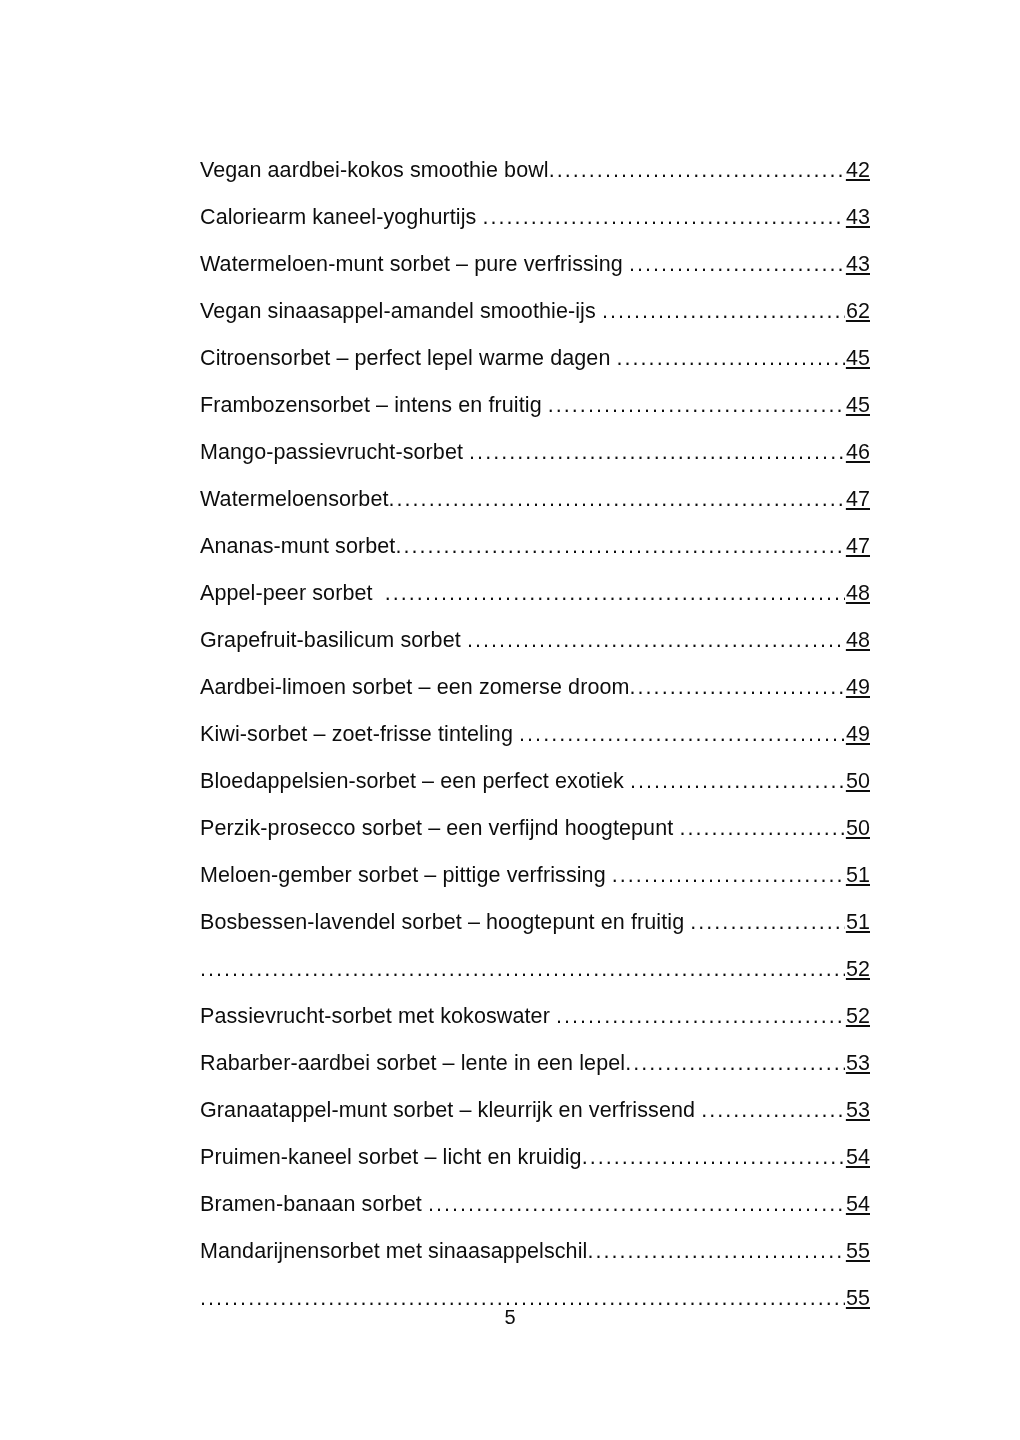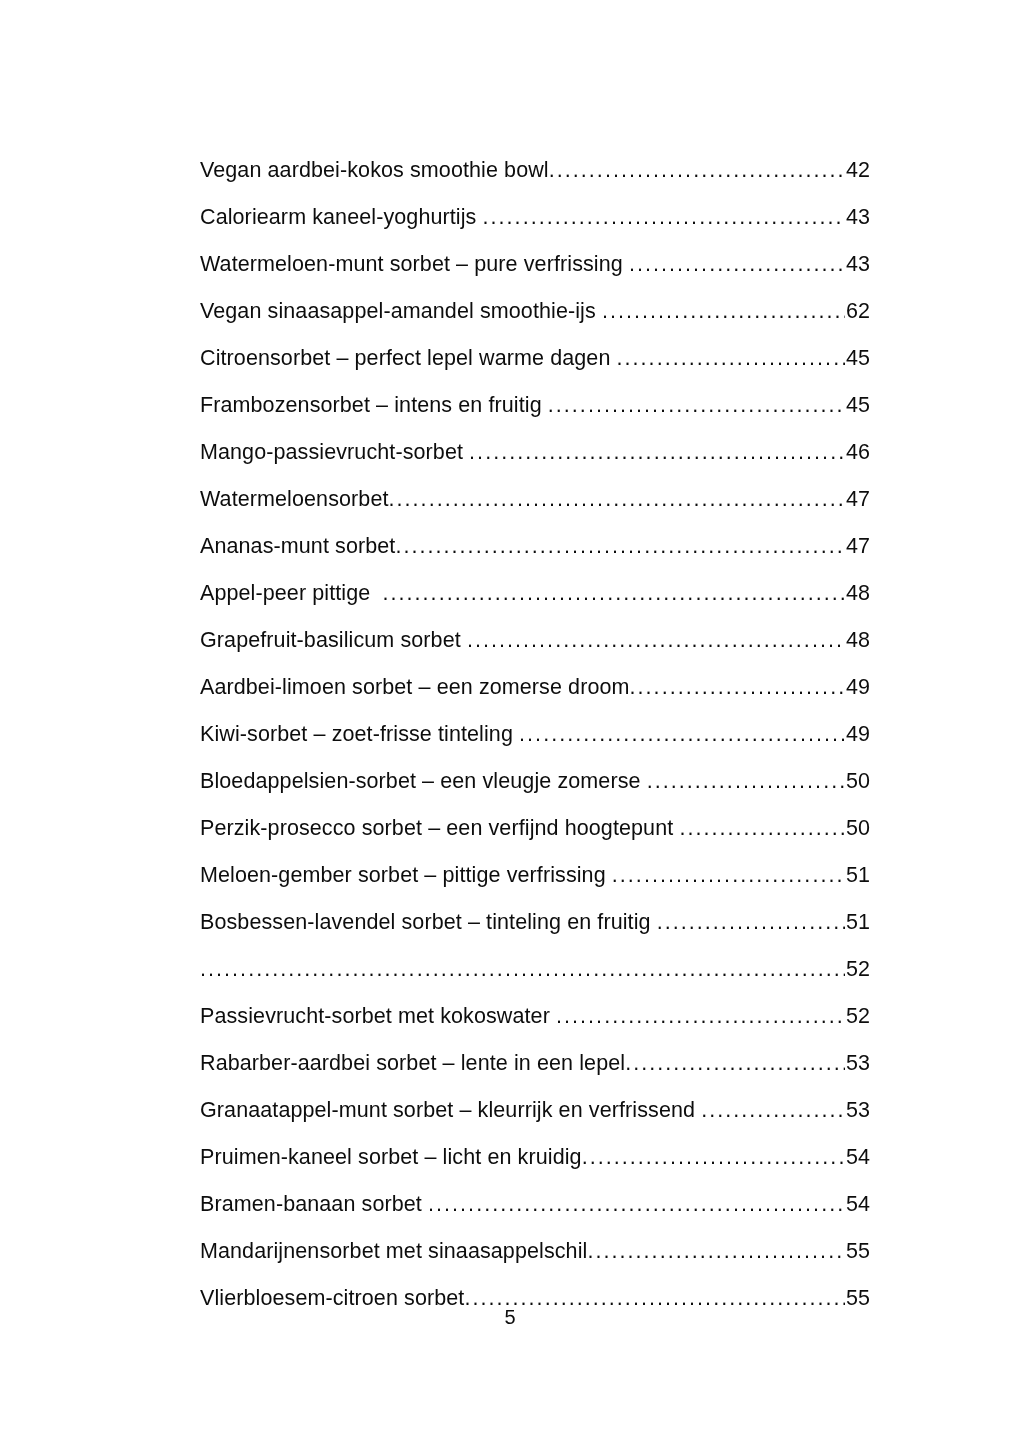--- a/index.html
+++ b/index.html
@@ -59,20 +59,21 @@
     margin-right: 1px;
     min-width: 12px;
   }
 
   .toc-page {
     flex: 0 0 auto;
     text-align: right;
     font-size: 21.5px;
     color: #0d0d0d;
     font-variant-numeric: tabular-nums;
+    text-decoration: underline;
   }
 
   .folio {
     position: absolute;
     left: 0;
     top: 1303px;
     width: 1020px;
     text-align: center;
     font-size: 20px;
     line-height: 28px;
@@ -123,56 +124,56 @@
         <span class="toc-title">Watermeloensorbet</span>
         <span class="toc-leader">.........................................................................................................................................................................</span>
         <span class="toc-page">47</span>
       </div>
       <div class="toc-entry">
         <span class="toc-title">Ananas-munt sorbet</span>
         <span class="toc-leader">.........................................................................................................................................................................</span>
         <span class="toc-page">47</span>
       </div>
       <div class="toc-entry">
-        <span class="toc-title">Appel-peer pittige  </span>
+        <span class="toc-title">Appel-peer sorbet  </span>
         <span class="toc-leader">.........................................................................................................................................................................</span>
         <span class="toc-page">48</span>
       </div>
       <div class="toc-entry">
         <span class="toc-title">Grapefruit-basilicum sorbet </span>
         <span class="toc-leader">.........................................................................................................................................................................</span>
         <span class="toc-page">48</span>
       </div>
       <div class="toc-entry">
         <span class="toc-title">Aardbei-limoen sorbet – een zomerse droom</span>
         <span class="toc-leader">.........................................................................................................................................................................</span>
         <span class="toc-page">49</span>
       </div>
       <div class="toc-entry">
         <span class="toc-title">Kiwi-sorbet – zoet-frisse tinteling </span>
         <span class="toc-leader">.........................................................................................................................................................................</span>
         <span class="toc-page">49</span>
       </div>
       <div class="toc-entry">
-        <span class="toc-title">Bloedappelsien-sorbet – een vleugje zomerse </span>
+        <span class="toc-title">Bloedappelsien-sorbet – een perfect exotiek </span>
         <span class="toc-leader">.........................................................................................................................................................................</span>
         <span class="toc-page">50</span>
       </div>
       <div class="toc-entry">
         <span class="toc-title">Perzik-prosecco sorbet – een verfijnd hoogtepunt </span>
         <span class="toc-leader">.........................................................................................................................................................................</span>
         <span class="toc-page">50</span>
       </div>
       <div class="toc-entry">
         <span class="toc-title">Meloen-gember sorbet – pittige verfrissing </span>
         <span class="toc-leader">.........................................................................................................................................................................</span>
         <span class="toc-page">51</span>
       </div>
       <div class="toc-entry">
-        <span class="toc-title">Bosbessen-lavendel sorbet – tinteling en fruitig </span>
+        <span class="toc-title">Bosbessen-lavendel sorbet – hoogtepunt en fruitig </span>
         <span class="toc-leader">.........................................................................................................................................................................</span>
         <span class="toc-page">51</span>
       </div>
       <div class="toc-entry">
         <span class="toc-leader">.........................................................................................................................................................................</span>
         <span class="toc-page">52</span>
       </div>
       <div class="toc-entry">
         <span class="toc-title">Passievrucht-sorbet met kokoswater </span>
         <span class="toc-leader">.........................................................................................................................................................................</span>
@@ -197,19 +198,18 @@
         <span class="toc-title">Bramen-banaan sorbet </span>
         <span class="toc-leader">.........................................................................................................................................................................</span>
         <span class="toc-page">54</span>
       </div>
       <div class="toc-entry">
         <span class="toc-title">Mandarijnensorbet met sinaasappelschil</span>
         <span class="toc-leader">.........................................................................................................................................................................</span>
         <span class="toc-page">55</span>
       </div>
       <div class="toc-entry">
-        <span class="toc-title">Vlierbloesem-citroen sorbet</span>
         <span class="toc-leader">.........................................................................................................................................................................</span>
         <span class="toc-page">55</span>
       </div>
     </div>
   <div class="folio">5</div>
 </div>
 
 </body></html>

